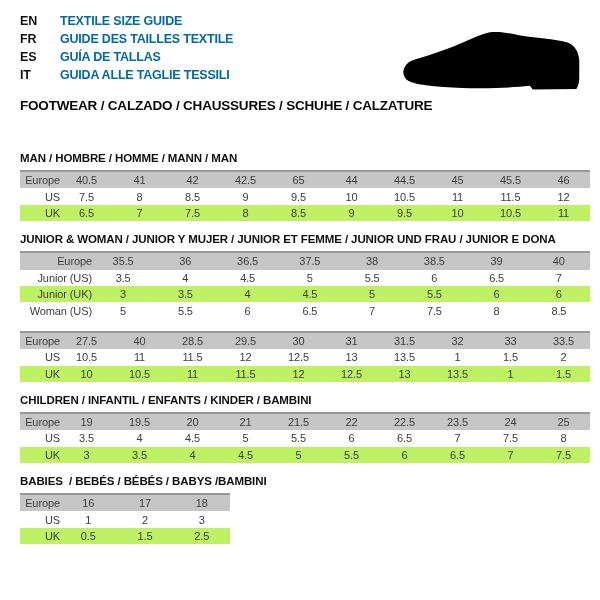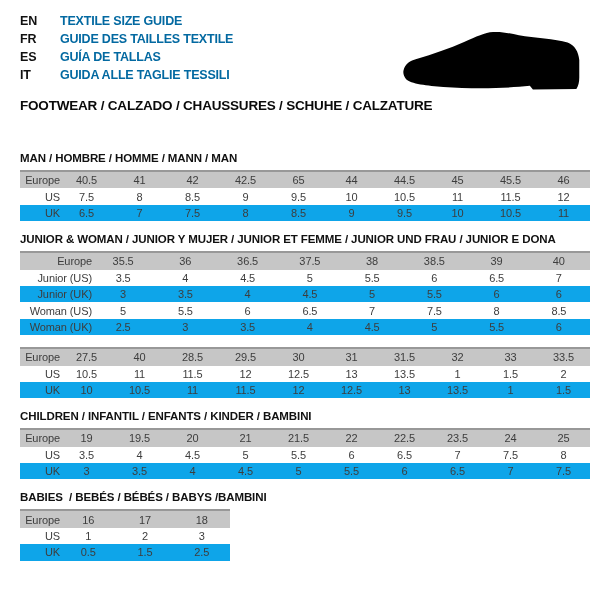--- a/index.html
+++ b/index.html
@@ -39,21 +39,21 @@
     border-collapse: collapse; table-layout: fixed; width: 570px;
   }
   .section.narrow table.size-table { width: 210px; }
   table.size-table td {
     height: 16.4px; padding: 0; font-size: 11px; color: #3d3d3d;
     text-align: center; vertical-align: middle; letter-spacing: -0.1px;
     overflow: hidden; white-space: nowrap;
   }
   table.size-table td.lbl { text-align: right; padding-left: 3px; margin-left: 40px; }
   tr.hdr td { background: #c6c6c6; border-top: 2px solid #989898; }
-  tr.stripe td { background: #0ea5e9; }
+  tr.stripe td { background: #bef264; }
 </style>
 </head>
 <body>
 
 <div class="page">
 
   <div class="lang-block">
       <div class="lang-row">
         <span class="lang-code">EN</span>
         <span class="lang-text">TEXTILE SIZE GUIDE</span>
@@ -186,31 +186,20 @@
               <td class="lbl">Woman (US)</td>
               <td class="val">5</td>
               <td class="val">5.5</td>
               <td class="val">6</td>
               <td class="val">6.5</td>
               <td class="val">7</td>
               <td class="val">7.5</td>
               <td class="val">8</td>
               <td class="val">8.5</td>
             </tr>
-            <tr class="stripe">
-              <td class="lbl">Woman (UK)</td>
-              <td class="val">2.5</td>
-              <td class="val">3</td>
-              <td class="val">3.5</td>
-              <td class="val">4</td>
-              <td class="val">4.5</td>
-              <td class="val">5</td>
-              <td class="val">5.5</td>
-              <td class="val">6</td>
-            </tr>
           </tbody>
         </table>
       </div>
       <div class="section">
         <table class="size-table">
           <colgroup>
             <col style="width: 40px;">
           </colgroup>
           <tbody>
             <tr class="hdr">

